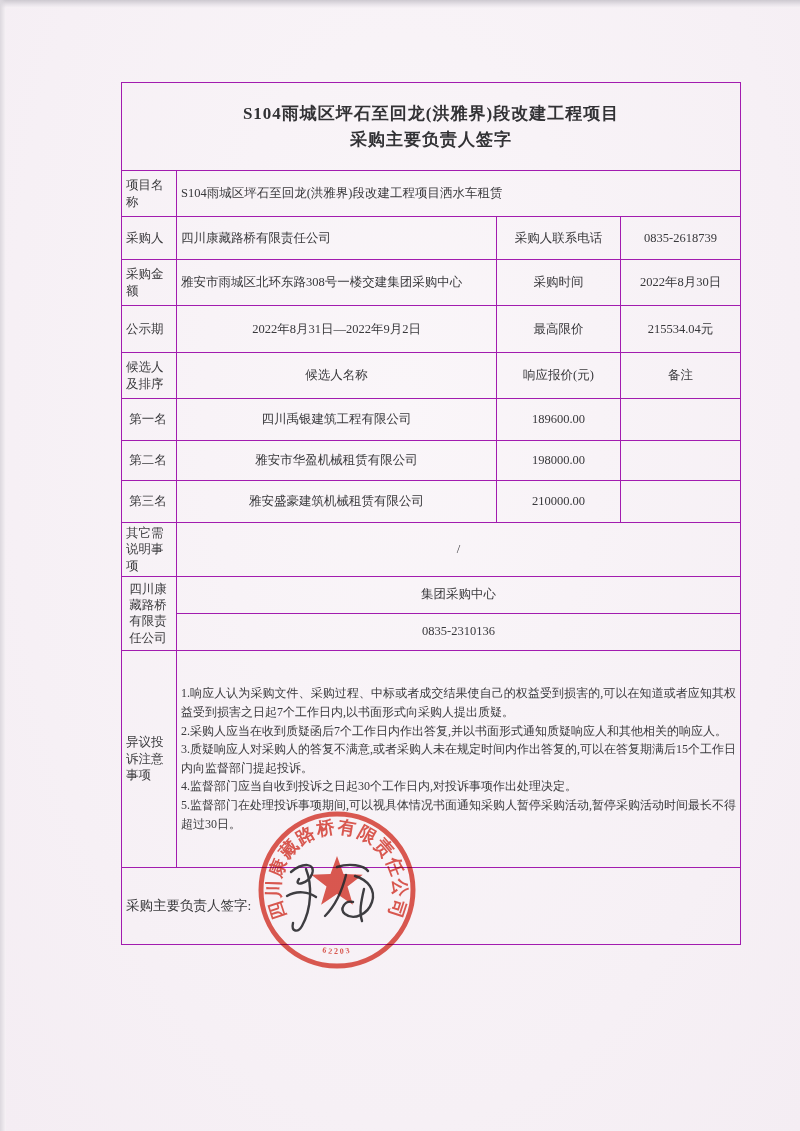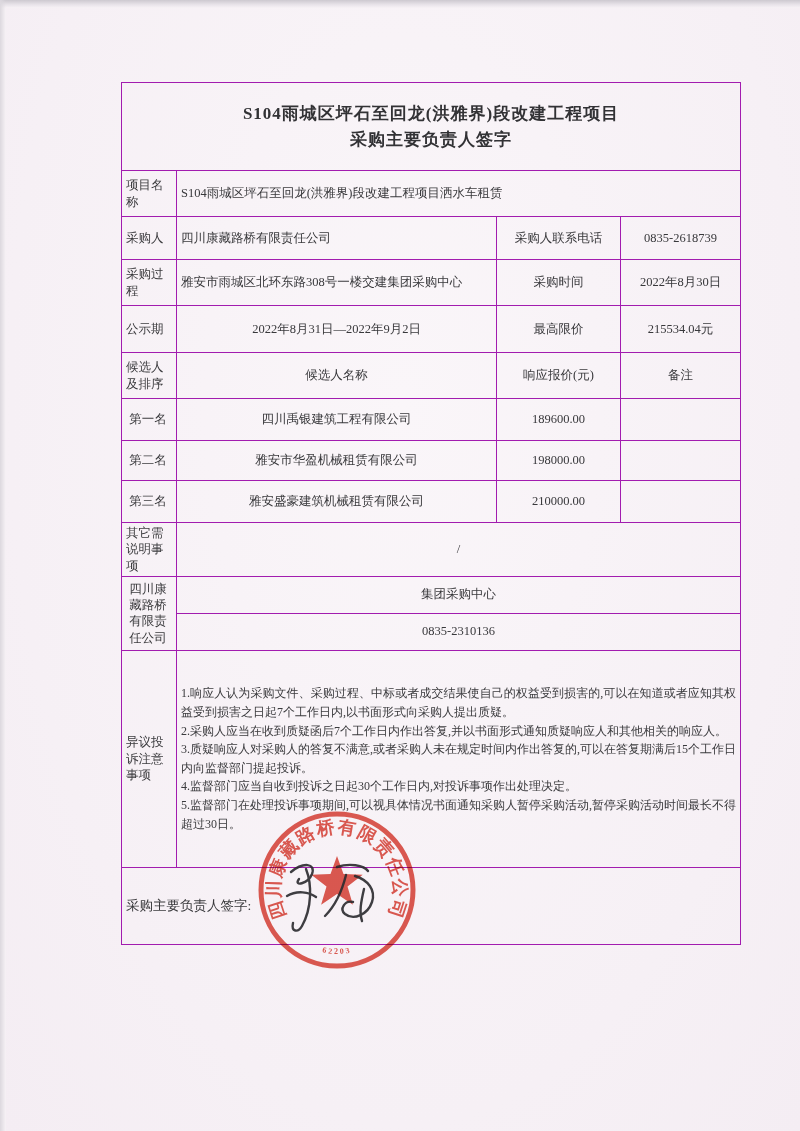--- a/index.html
+++ b/index.html
@@ -153,21 +153,21 @@
     </tr>
 
     <tr class="h-purchaser">
       <td class="lab">采购人</td>
       <td class="val-left">四川康藏路桥有限责任公司</td>
       <td class="head-center">采购人联系电话</td>
       <td class="val-center">0835-2618739</td>
     </tr>
 
     <tr class="h-location">
-      <td class="lab">采购过程</td>
+      <td class="lab">采购金额</td>
       <td class="val-left">雅安市雨城区北环东路308号一楼交建集团采购中心</td>
       <td class="head-center">采购时间</td>
       <td class="val-center">2022年8月30日</td>
     </tr>
 
     <tr class="h-publicity">
       <td class="lab">公示期</td>
       <td class="val-center">2022年8月31日—2022年9月2日</td>
       <td class="head-center">最高限价</td>
       <td class="val-center">215534.04元</td>

